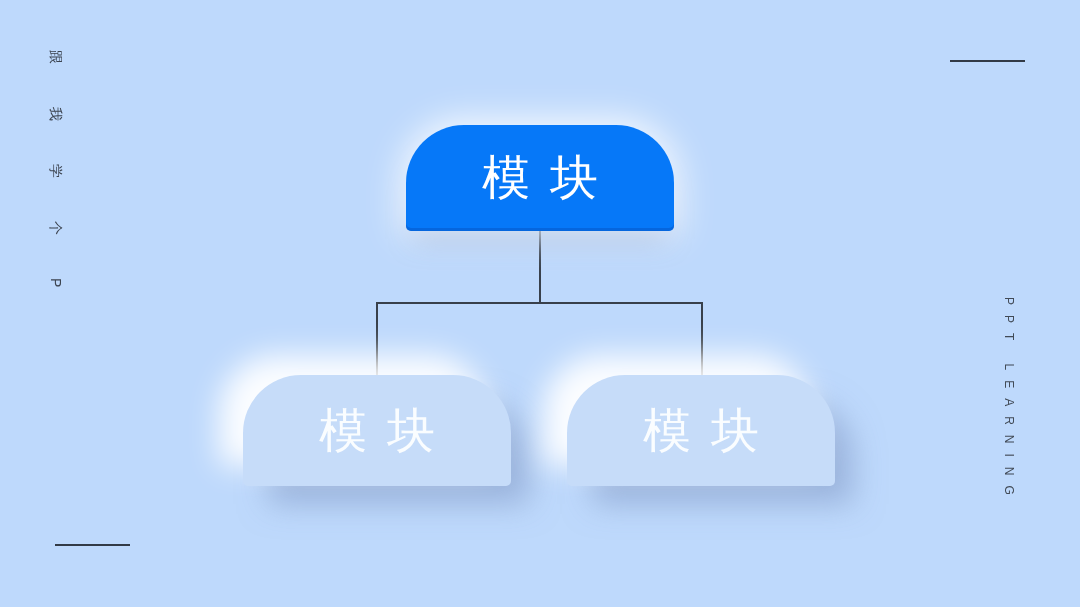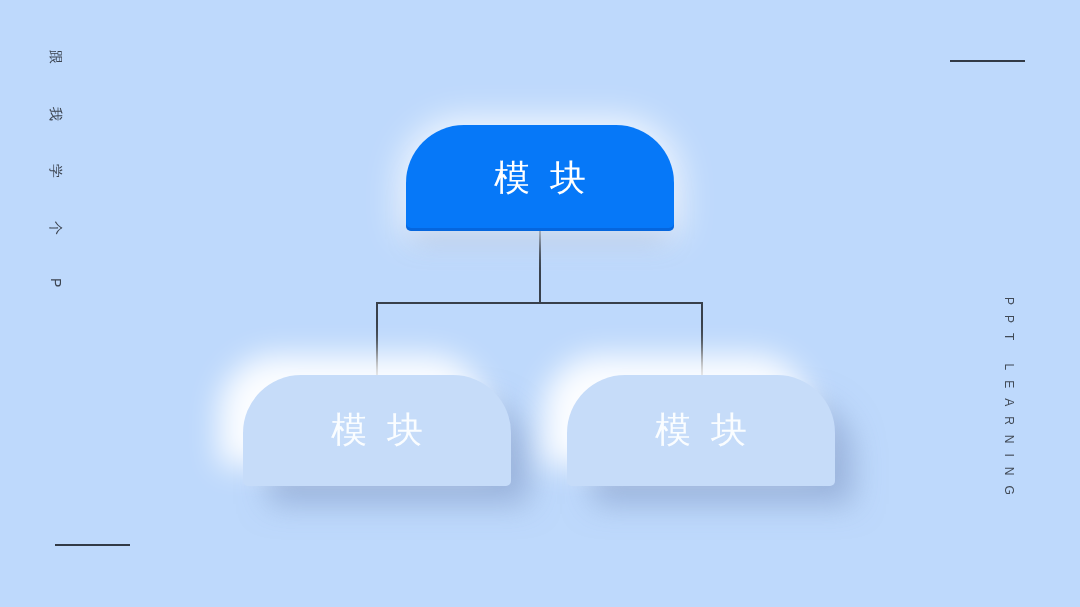--- a/index.html
+++ b/index.html
@@ -40,21 +40,21 @@
   .connector.v-right{left:701px;top:302px;width:2px;height:80px;}
 
   
   .node{
     position:absolute;z-index:2;
     width:268px;
     display:flex;align-items:center;justify-content:center;
     border-radius:58px 58px 5px 5px;
   }
   .node-label{
-    font-size:36px;font-weight:300;
+    font-size:48px;font-weight:300;
     letter-spacing:20px;padding-left:20px;
     color:#ffffff;
   }
   .node.root{
     left:406px;top:125px;height:106px;
     background:#0678f8;
     box-shadow:
       0 0 34px 6px rgba(255,255,255,0.85),
       0 18px 26px -10px rgba(70,110,180,0.5),
       inset 0 -3px 0 rgba(5,80,190,0.45);

